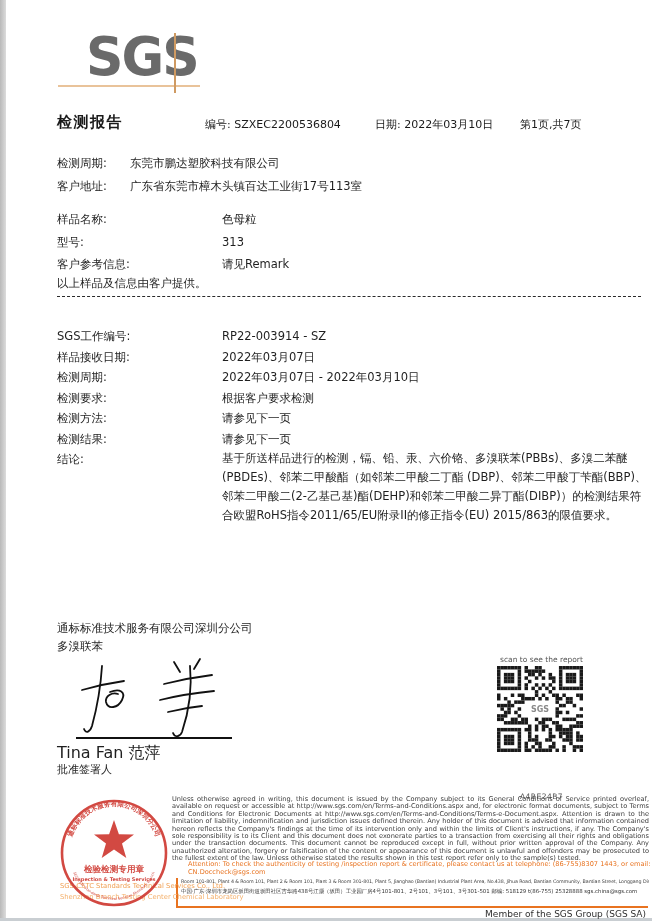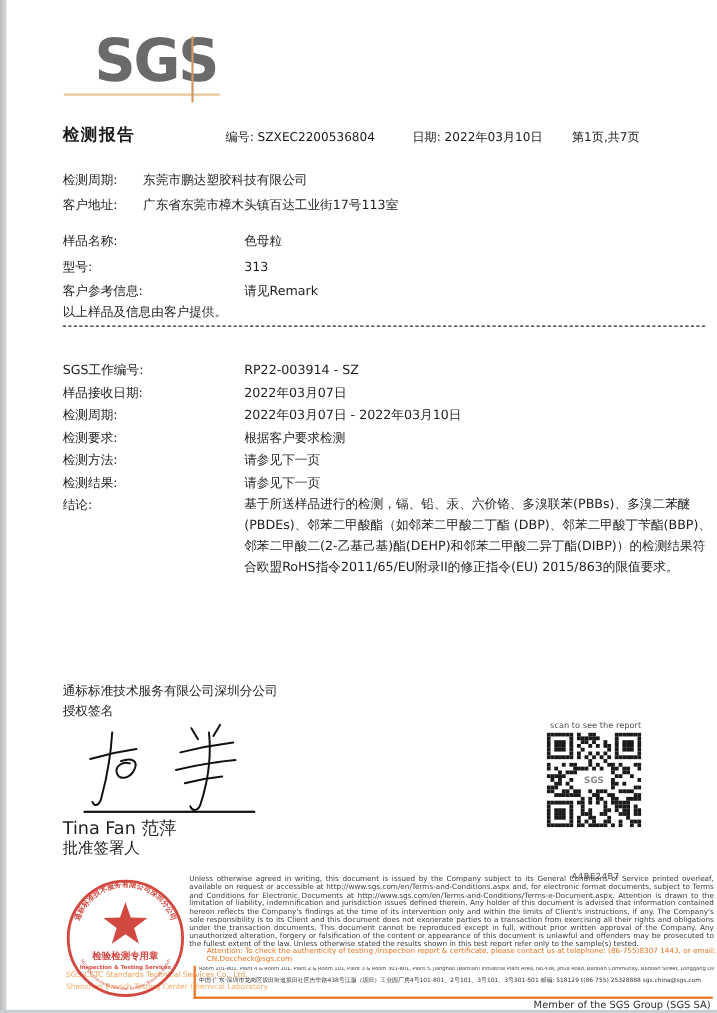--- a/index.html
+++ b/index.html
@@ -44,21 +44,21 @@
   .concl-label { position:absolute; left:57px; top:452px; font-size:11.5px; color:#1f1f1f; }
   .concl-text  { position:absolute; left:222px; top:449px; width:430px; font-size:11.5px;
     line-height:19px; color:#1f1f1f; text-align:left; }
 
   
   .sig-company { position:absolute; left:57px; top:621px; font-size:11.5px; color:#1f1f1f; }
   .sig-auth    { position:absolute; left:57px; top:639px; font-size:11.5px; color:#1f1f1f; }
   .sig-svg     { position:absolute; left:68px; top:652px; }
   .sig-line    { position:absolute; left:76px; top:737px; width:156px; height:2px; background:#111; }
   .sig-name    { position:absolute; left:57px; top:743px; font-size:16px; color:#1f1f1f; }
-  .sig-role    { position:absolute; left:57px; top:762px; font-size:14px; color:#1f1f1f; }
+  .sig-role    { position:absolute; left:57px; top:762px; font-size:11px; color:#1f1f1f; }
 
   
   .qr-caption { position:absolute; left:484px; top:655px; width:115px; text-align:center;
     font-size:7.5px; color:#555; }
   .qr-box { position:absolute; left:497px; top:666px; width:86px; height:86px; }
   .qr-box svg { display:block; }
   .qr-code-id { position:absolute; left:484px; top:753px; width:115px; text-align:center;
     font-size:7.5px; color:#555; letter-spacing:0.5px;margin-top:39px; }
 
   
@@ -142,21 +142,21 @@
   </div>
   <div class="wrow w5">
     <span>检测结果:</span>
     <span class="wval">请参见下一页</span>
   </div>
 
   <div class="concl-label">结论:</div>
   <div class="concl-text">基于所送样品进行的检测，镉、铅、汞、六价铬、多溴联苯(PBBs)、多溴二苯醚(PBDEs)、邻苯二甲酸酯（如邻苯二甲酸二丁酯 (DBP)、邻苯二甲酸丁苄酯(BBP)、邻苯二甲酸二(2-乙基己基)酯(DEHP)和邻苯二甲酸二异丁酯(DIBP)）的检测结果符合欧盟RoHS指令2011/65/EU附录II的修正指令(EU) 2015/863的限值要求。</div>
 
   <div class="sig-company">通标标准技术服务有限公司深圳分公司</div>
-  <div class="sig-auth">授权签名</div>
+  <div class="sig-auth">多溴联苯</div>
 
   <svg class="sig-svg" width="180" height="90" viewBox="0 0 180 90">
     <g fill="none" stroke="#111" stroke-width="1.8" stroke-linecap="round">
       <path d="M14,38 C28,34 42,31 56,29"></path>
       <path d="M34,14 C33,30 30,52 24,74 C22,80 18,82 16,77"></path>
       <path d="M42,40 C52,36 58,40 54,48 C50,56 40,58 38,50 C37,44 44,40 50,42"></path>
       <path d="M96,32 C112,28 128,25 144,23"></path>
       <path d="M106,10 L112,20"></path>
       <path d="M132,7 L126,17"></path>
       <path d="M122,14 C124,34 122,56 114,80 C112,85 107,86 105,81"></path>

